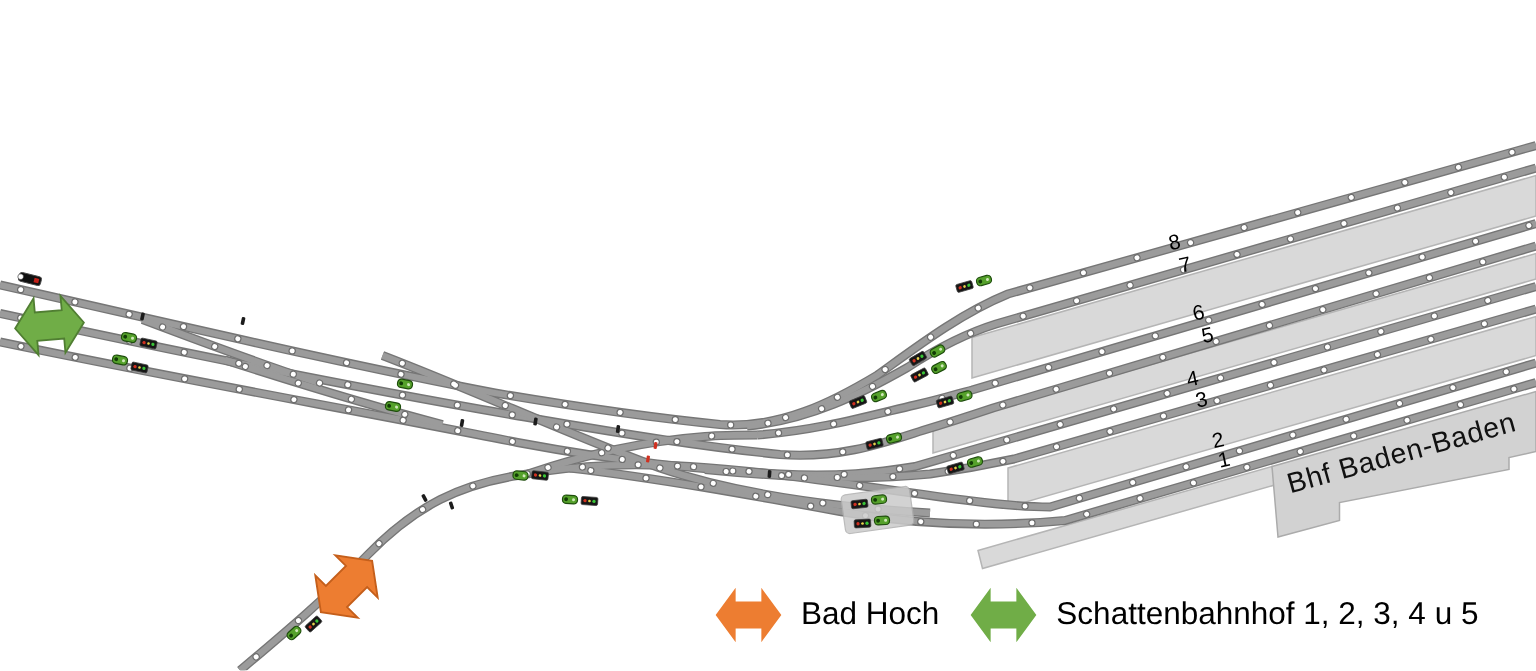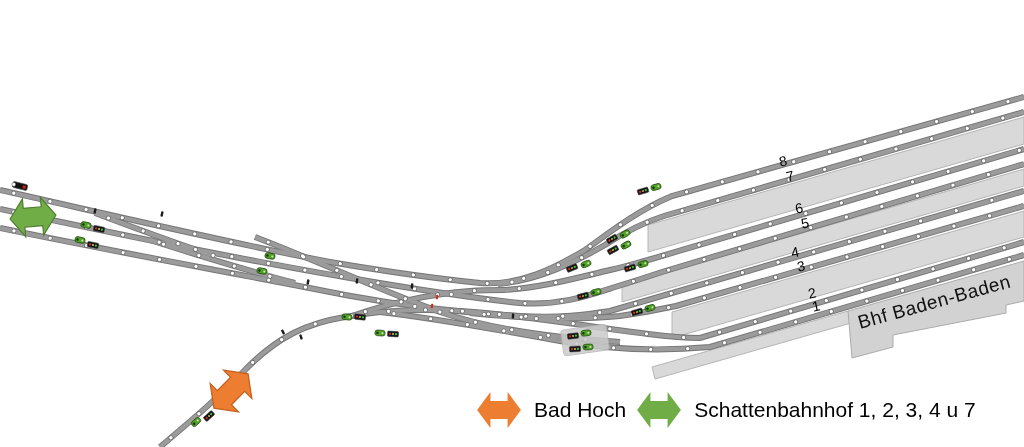--- a/index.html
+++ b/index.html
@@ -12,21 +12,21 @@
   .lay-dotring use{fill:none;stroke:#6e6e6e;stroke-width:4.8;stroke-linecap:round;
                    stroke-dasharray:0.1 37;stroke-dashoffset:-14;}
   .lay-dot use{fill:none;stroke:#ffffff;stroke-width:3.2;stroke-linecap:round;
                stroke-dasharray:0.1 37;stroke-dashoffset:-14;}
   .platform{fill:#d9d9d9;stroke:#b5b5b5;stroke-width:1;}
   .building{fill:#d2d2d2;stroke:#ababab;stroke-width:1;}
   .track-number{font-size:14px;fill:#000;text-anchor:middle;}
   .station-label{font-size:19px;fill:#111;text-anchor:middle;letter-spacing:0.5px;}
   
   #legend{position:absolute;left:476px;top:386px;height:48px;display:flex;
-          align-items:center;gap:10px;}
+          align-items:center;gap:20px;}
   .legend-item{display:flex;align-items:center;gap:12px;}
   .legend-label{font-size:21px;color:#000;white-space:nowrap;}
   .map-arrow{stroke-width:1.2;}
 </style>
 </head>
 <body>
 
 <div id="stage">
   <svg id="plan" width="1024" height="447" viewBox="0 0 1024 447">
     <defs>
@@ -210,16 +210,16 @@
     <div class="legend-item">
       <svg class="arrow-orange" width="46" height="40" viewBox="-24 -21 48 42">
         <use href="#dbl-arrow" fill="#ED7D31"></use>
       </svg>
       <span class="legend-label">Bad Hoch</span>
     </div>
     <div class="legend-item">
       <svg class="arrow-green" width="46" height="40" viewBox="-24 -21 48 42">
         <use href="#dbl-arrow" fill="#70AD47"></use>
       </svg>
-      <span class="legend-label">Schattenbahnhof 1, 2, 3, 4 u 7</span>
+      <span class="legend-label">Schattenbahnhof 1, 2, 3, 4 u 5</span>
     </div>
   </div>
 </div>
 
 </body></html>

